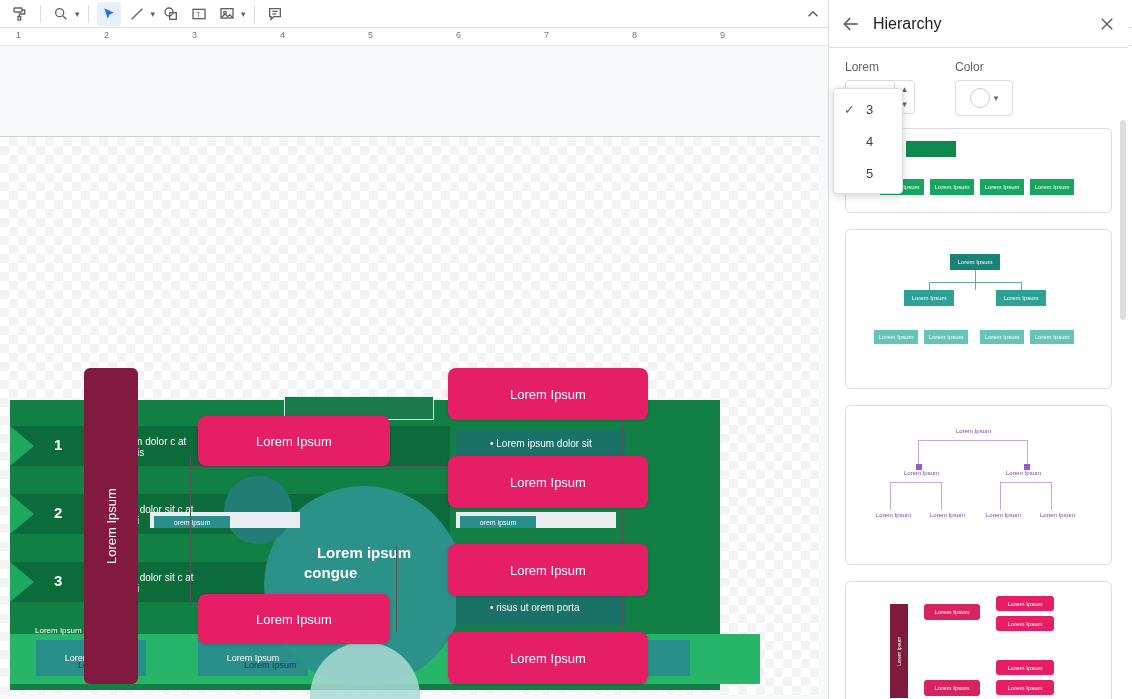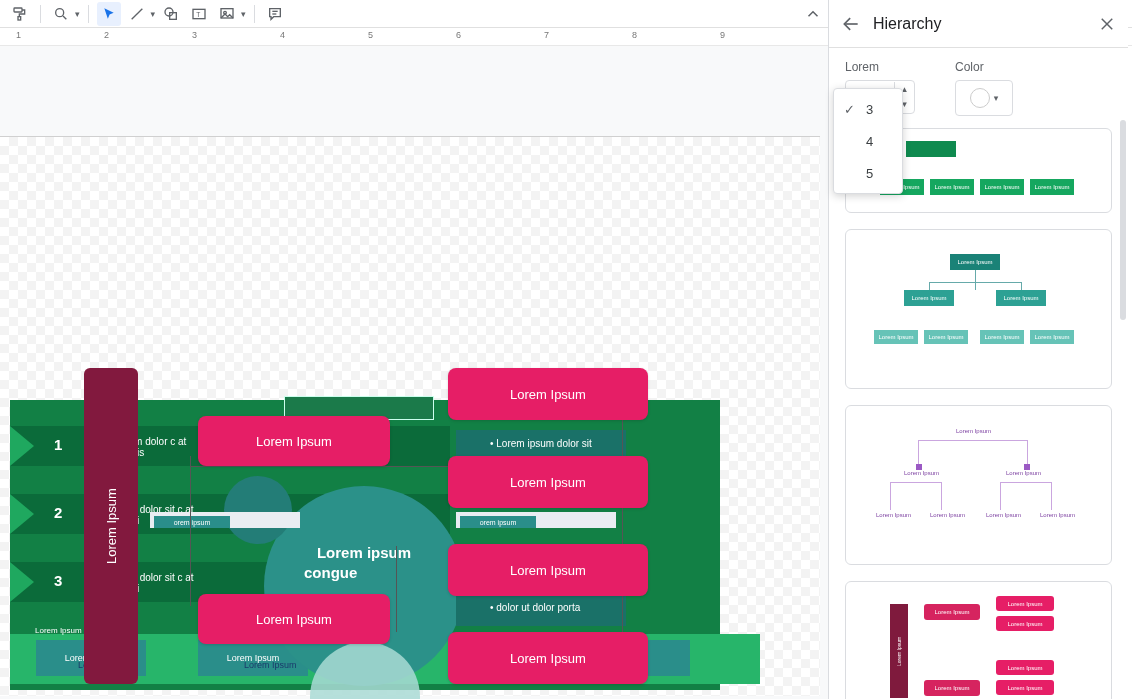--- a/index.html
+++ b/index.html
@@ -183,21 +183,21 @@
   <div class="big-circle" style="left:264px; top:440px; width:200px; height:200px;"></div>
   <div class="light-circle" style="left:310px; top:596px; width:110px; height:110px;"></div>
   <div class="big-circle" style="left:224px; top:430px; width:68px; height:68px; background:#237d77;"></div>
   <span class="slide-block" style="left:304px; top:498px; color:#fff; font-weight:600; font-size:15px; text-align:center; width:120px;">Lorem ipsum</span>
   <span class="slide-block" style="left:304px; top:518px; color:#fff; font-weight:600; font-size:15px; text-align:left; width:120px;">congue</span>
 
   <div class="slide-block teal-dark" style="left:456px; top:384px; width:170px; height:72px;"></div>
   <div class="slide-block teal-dark" style="left:456px; top:540px; width:170px; height:40px;"></div>
   <span class="slide-block white-txt" style="left:490px; top:392px;">• <span>Lorem ipsum dolor sit</span></span>
   <span class="slide-block white-txt" style="left:490px; top:444px;">• <span>Lorem ipsum dolor sit</span></span>
-  <span class="slide-block white-txt" style="left:490px; top:556px;">• <span>dolor ut dolor porta</span></span>
+  <span class="slide-block white-txt" style="left:490px; top:556px;">• <span>risus ut orem porta</span></span>
 
   <div class="slide-block" style="left:284px; top:350px; width:150px; height:24px; border:1px solid #cfe; background:#1b7a4a;"></div>
   <div class="slide-block" style="left:456px; top:466px; width:160px; height:16px; background:#e9edf2;"></div>
   <div class="slide-block tiny-teal" style="left:460px; top:470px; width:76px; height:12px; font-size:7px;">
       <span>orem ipsum</span>
     </div>
   <div class="slide-block" style="left:150px; top:466px; width:150px; height:16px; background:#e9edf2;"></div>
   <div class="slide-block tiny-teal" style="left:154px; top:470px; width:76px; height:12px; font-size:7px;">
       <span>orem ipsum</span>
     </div>

